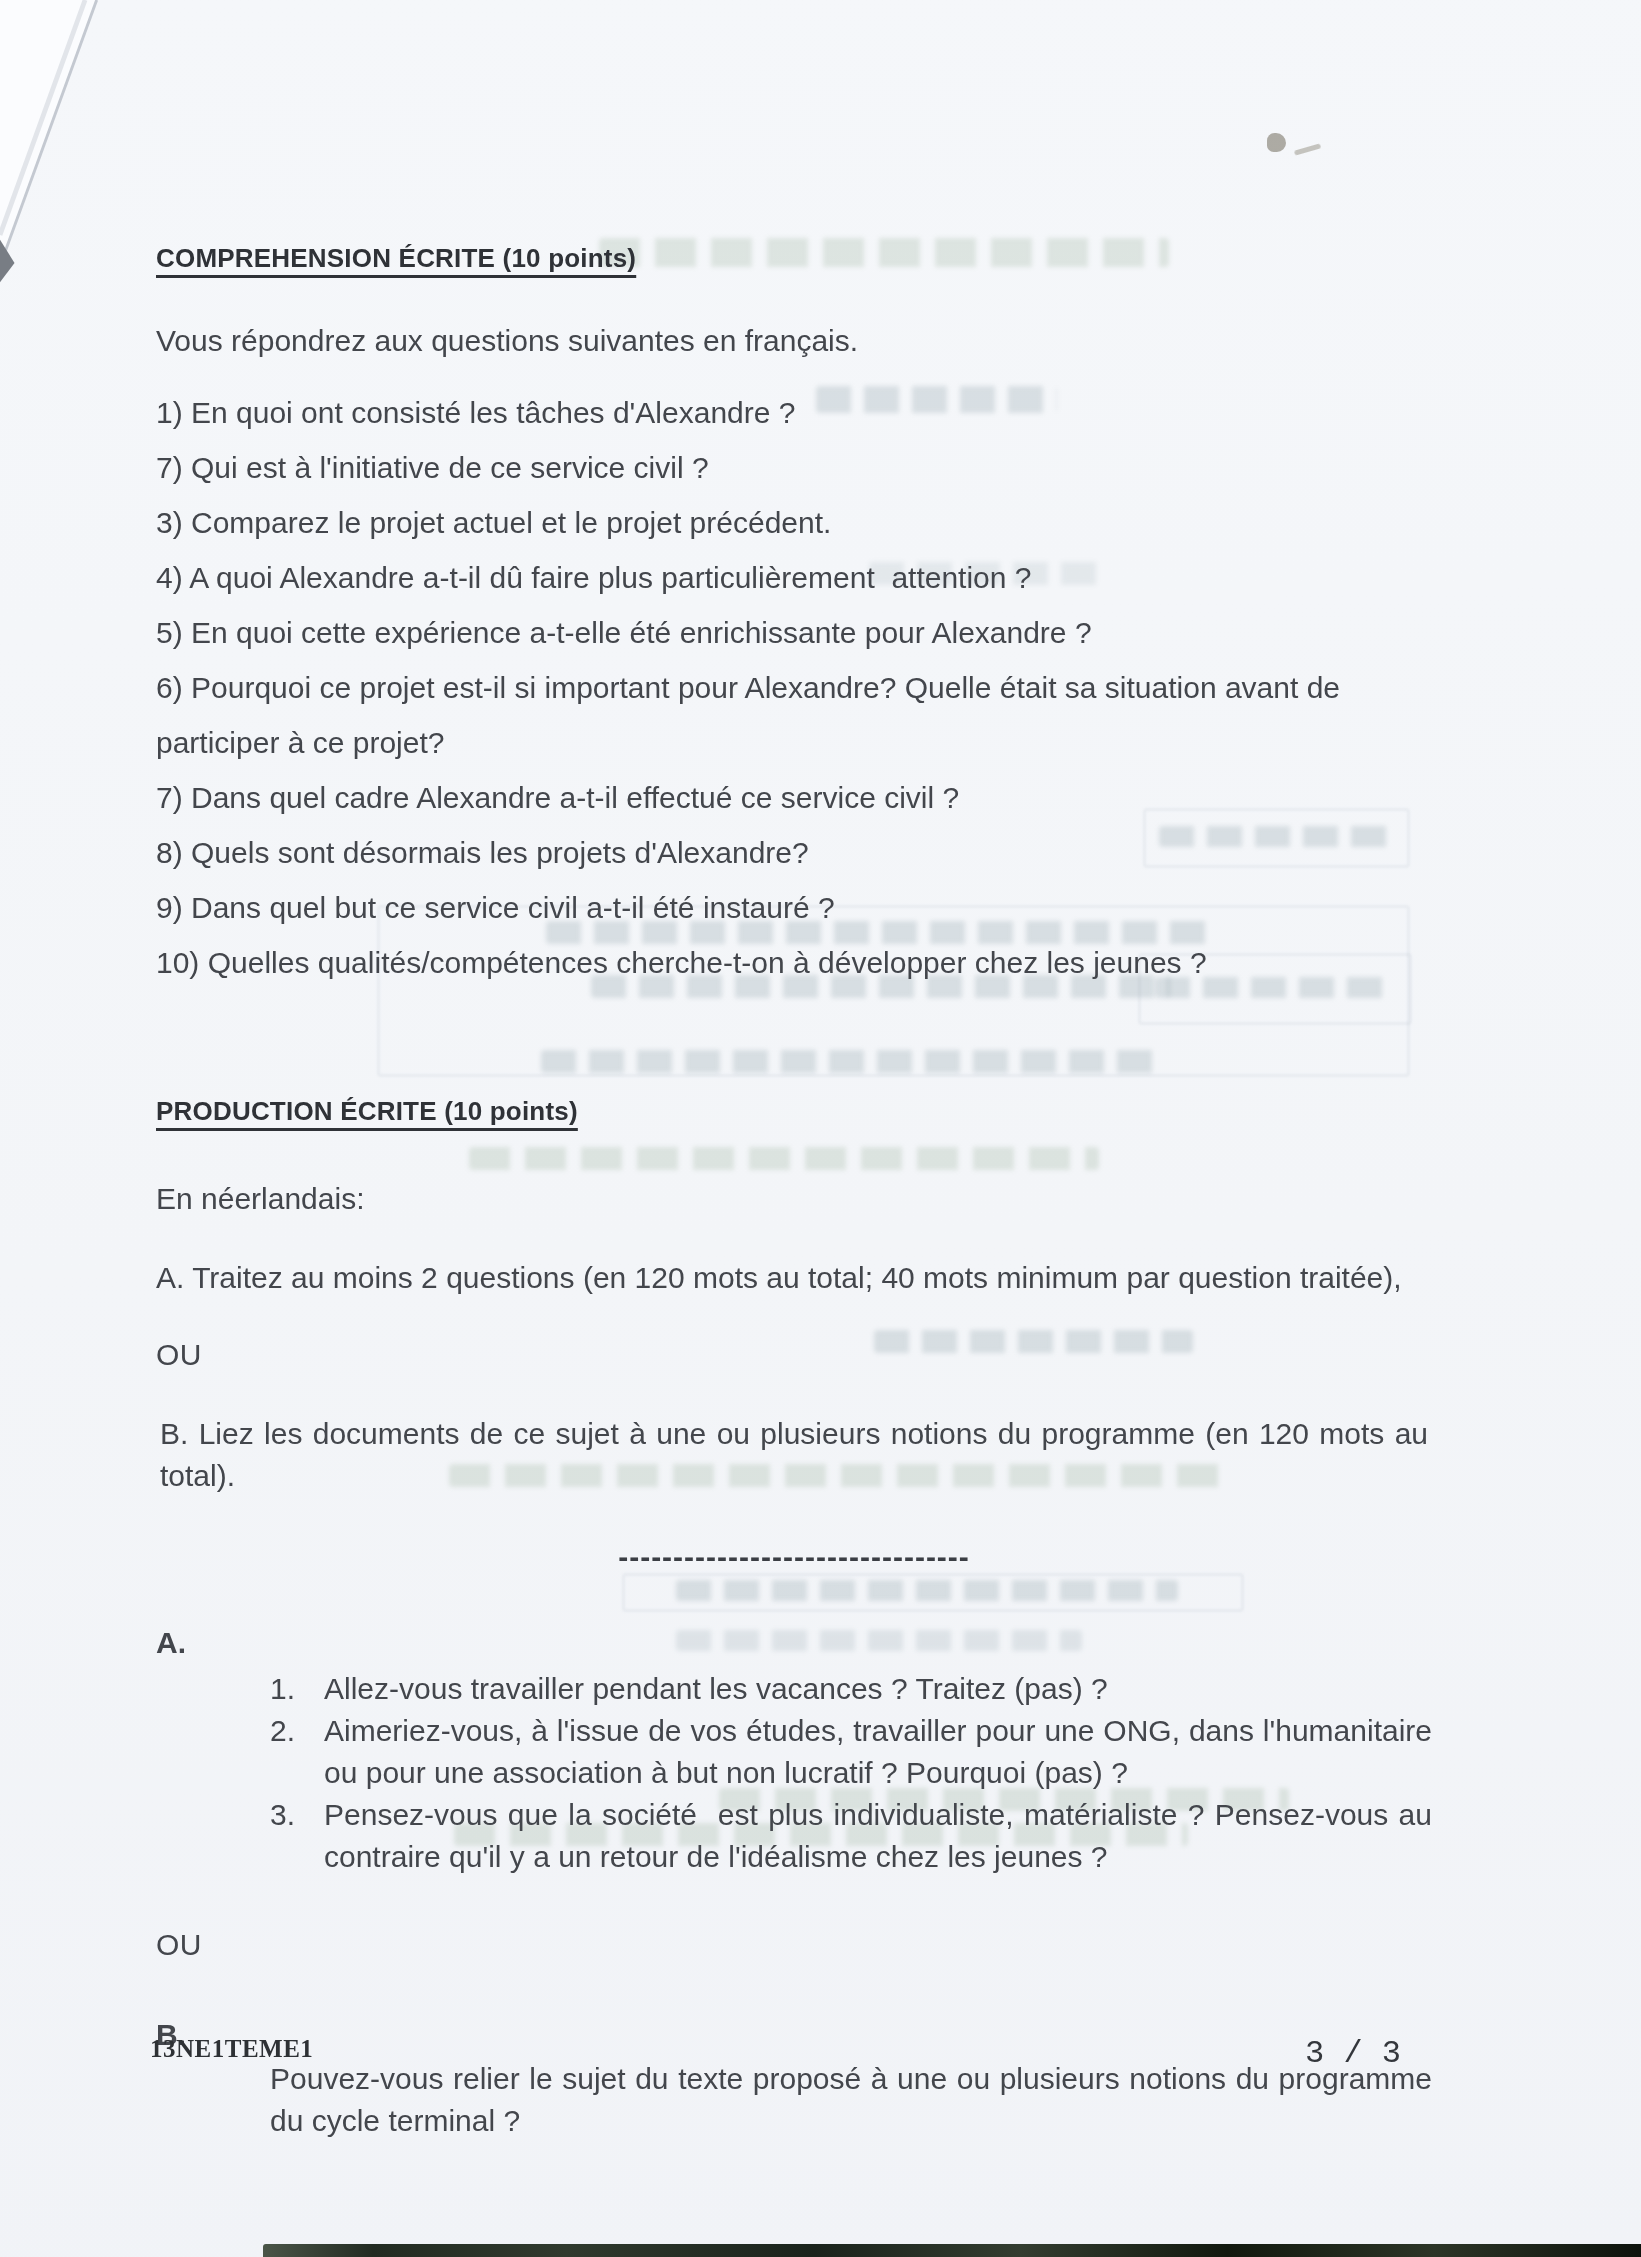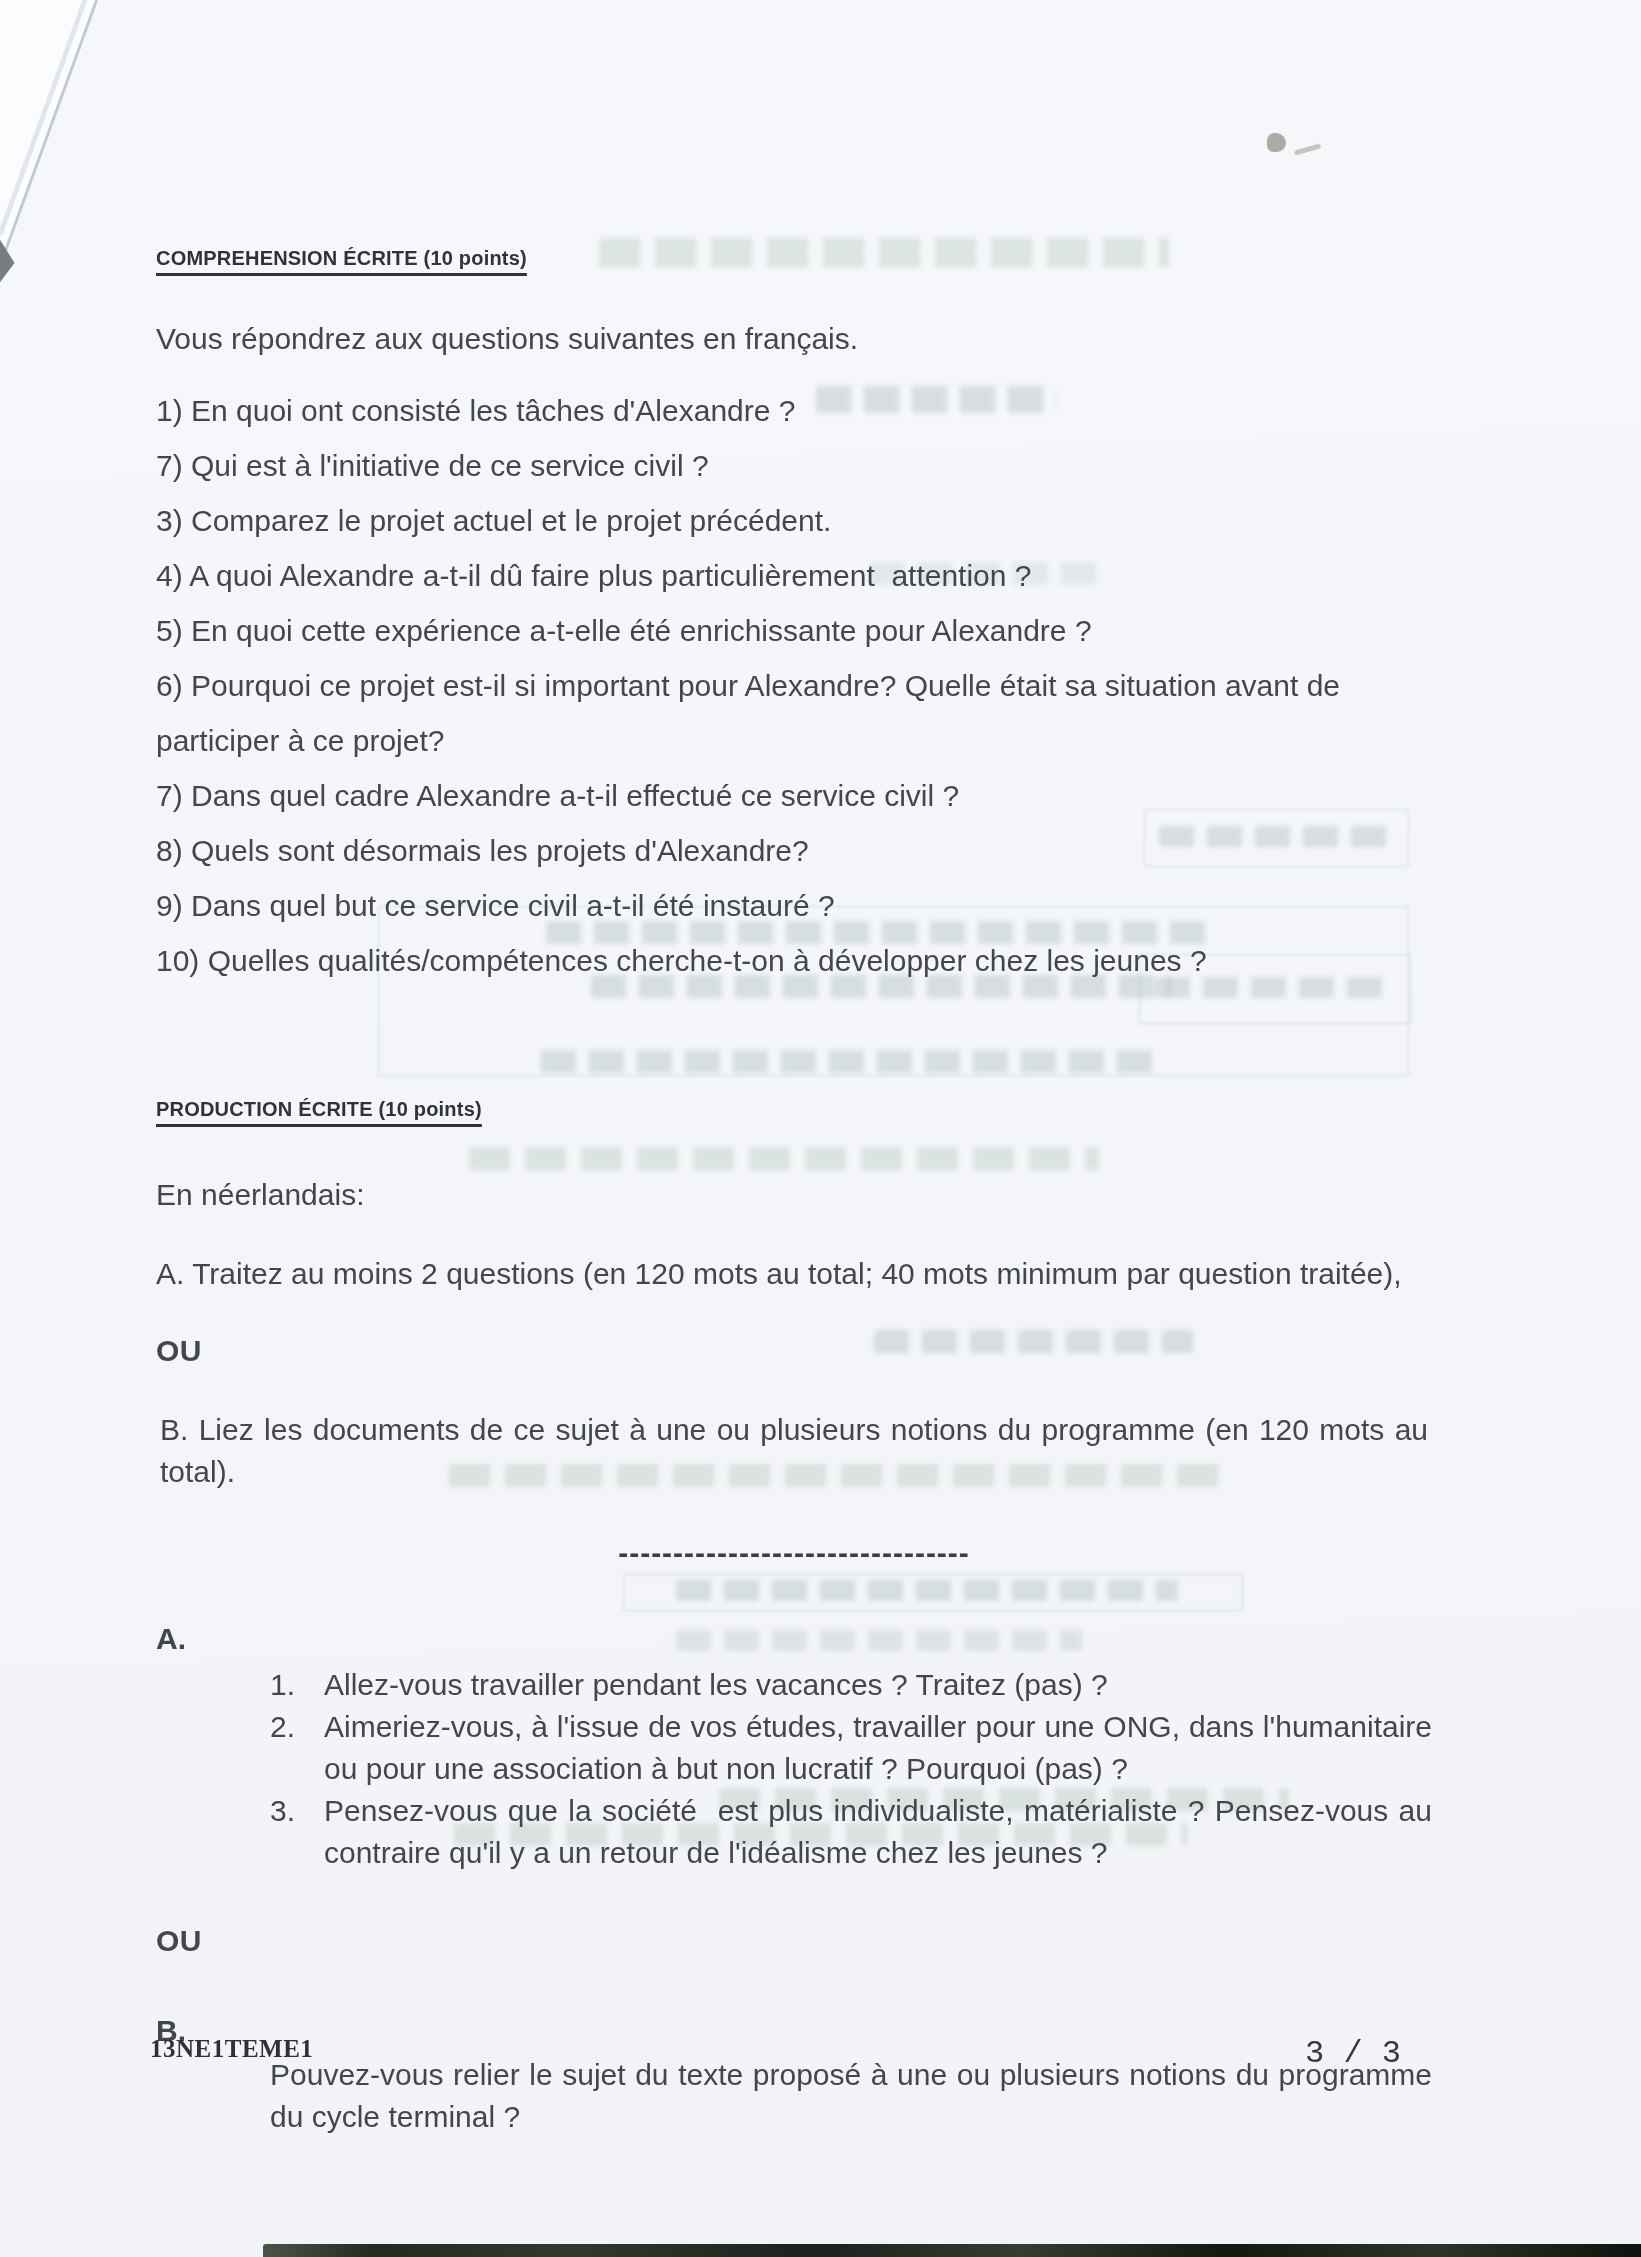--- a/index.html
+++ b/index.html
@@ -44,33 +44,33 @@
     position:absolute;border:1.9px solid rgba(118,140,162,.26);
     filter:blur(1.4px);border-radius:1.9px;
   }
   
   .content{
     position:absolute;left:156px;top:0;width:1276px;
     color:#43464c;font-size:30px;line-height:55px;
   }
   .section-title{
     margin:0;display:inline-block;
-    font-size:20px;font-weight:bold;color:#2f3237;line-height:39px;
+    font-size:26px;font-weight:bold;color:#2f3237;line-height:39px;
     text-decoration:underline;text-decoration-thickness:2.9px;text-underline-offset:7.7px;
     letter-spacing:0.2px;
   }
   .t1{margin-top:239px;}
   .intro{margin:29px 0 0;}
   .questions{margin-top:17.4px;}
   .questions p{margin:0;white-space:pre-wrap;}
   .t2{margin-top:102px;}
   .prod p{font-size:30px;line-height:42px;}
   .lang{margin:41px 0 0;}
   .para-a{margin:37px 0 0;text-align:justify;}
-  .ou{margin:35px 0 0;font-weight:bold;letter-spacing:0.5px;}
+  .ou{margin:35px 0 0;font-weight:normal;letter-spacing:0.5px;}
   .para-b{margin:37px 4px 0;text-align:justify;}
   .dash-sep{
     margin:39px 0 0;text-align:center;font-size:29px;line-height:35px;
     letter-spacing:1px;color:#3b3e44;font-weight:bold;
   }
   .big-label{margin:44px 0 0;font-weight:bold;font-size:31px;line-height:39px;}
   .num-list{margin-top:3.9px;}
   .num-item{display:flex;margin:0;}
   .num-item .num{width:54px;flex:0 0 54px;margin-left:114px;font-size:30px;line-height:42px;}
   .num-item .itxt{flex:1;font-size:30px;line-height:42px;text-align:justify;white-space:pre-wrap;}

